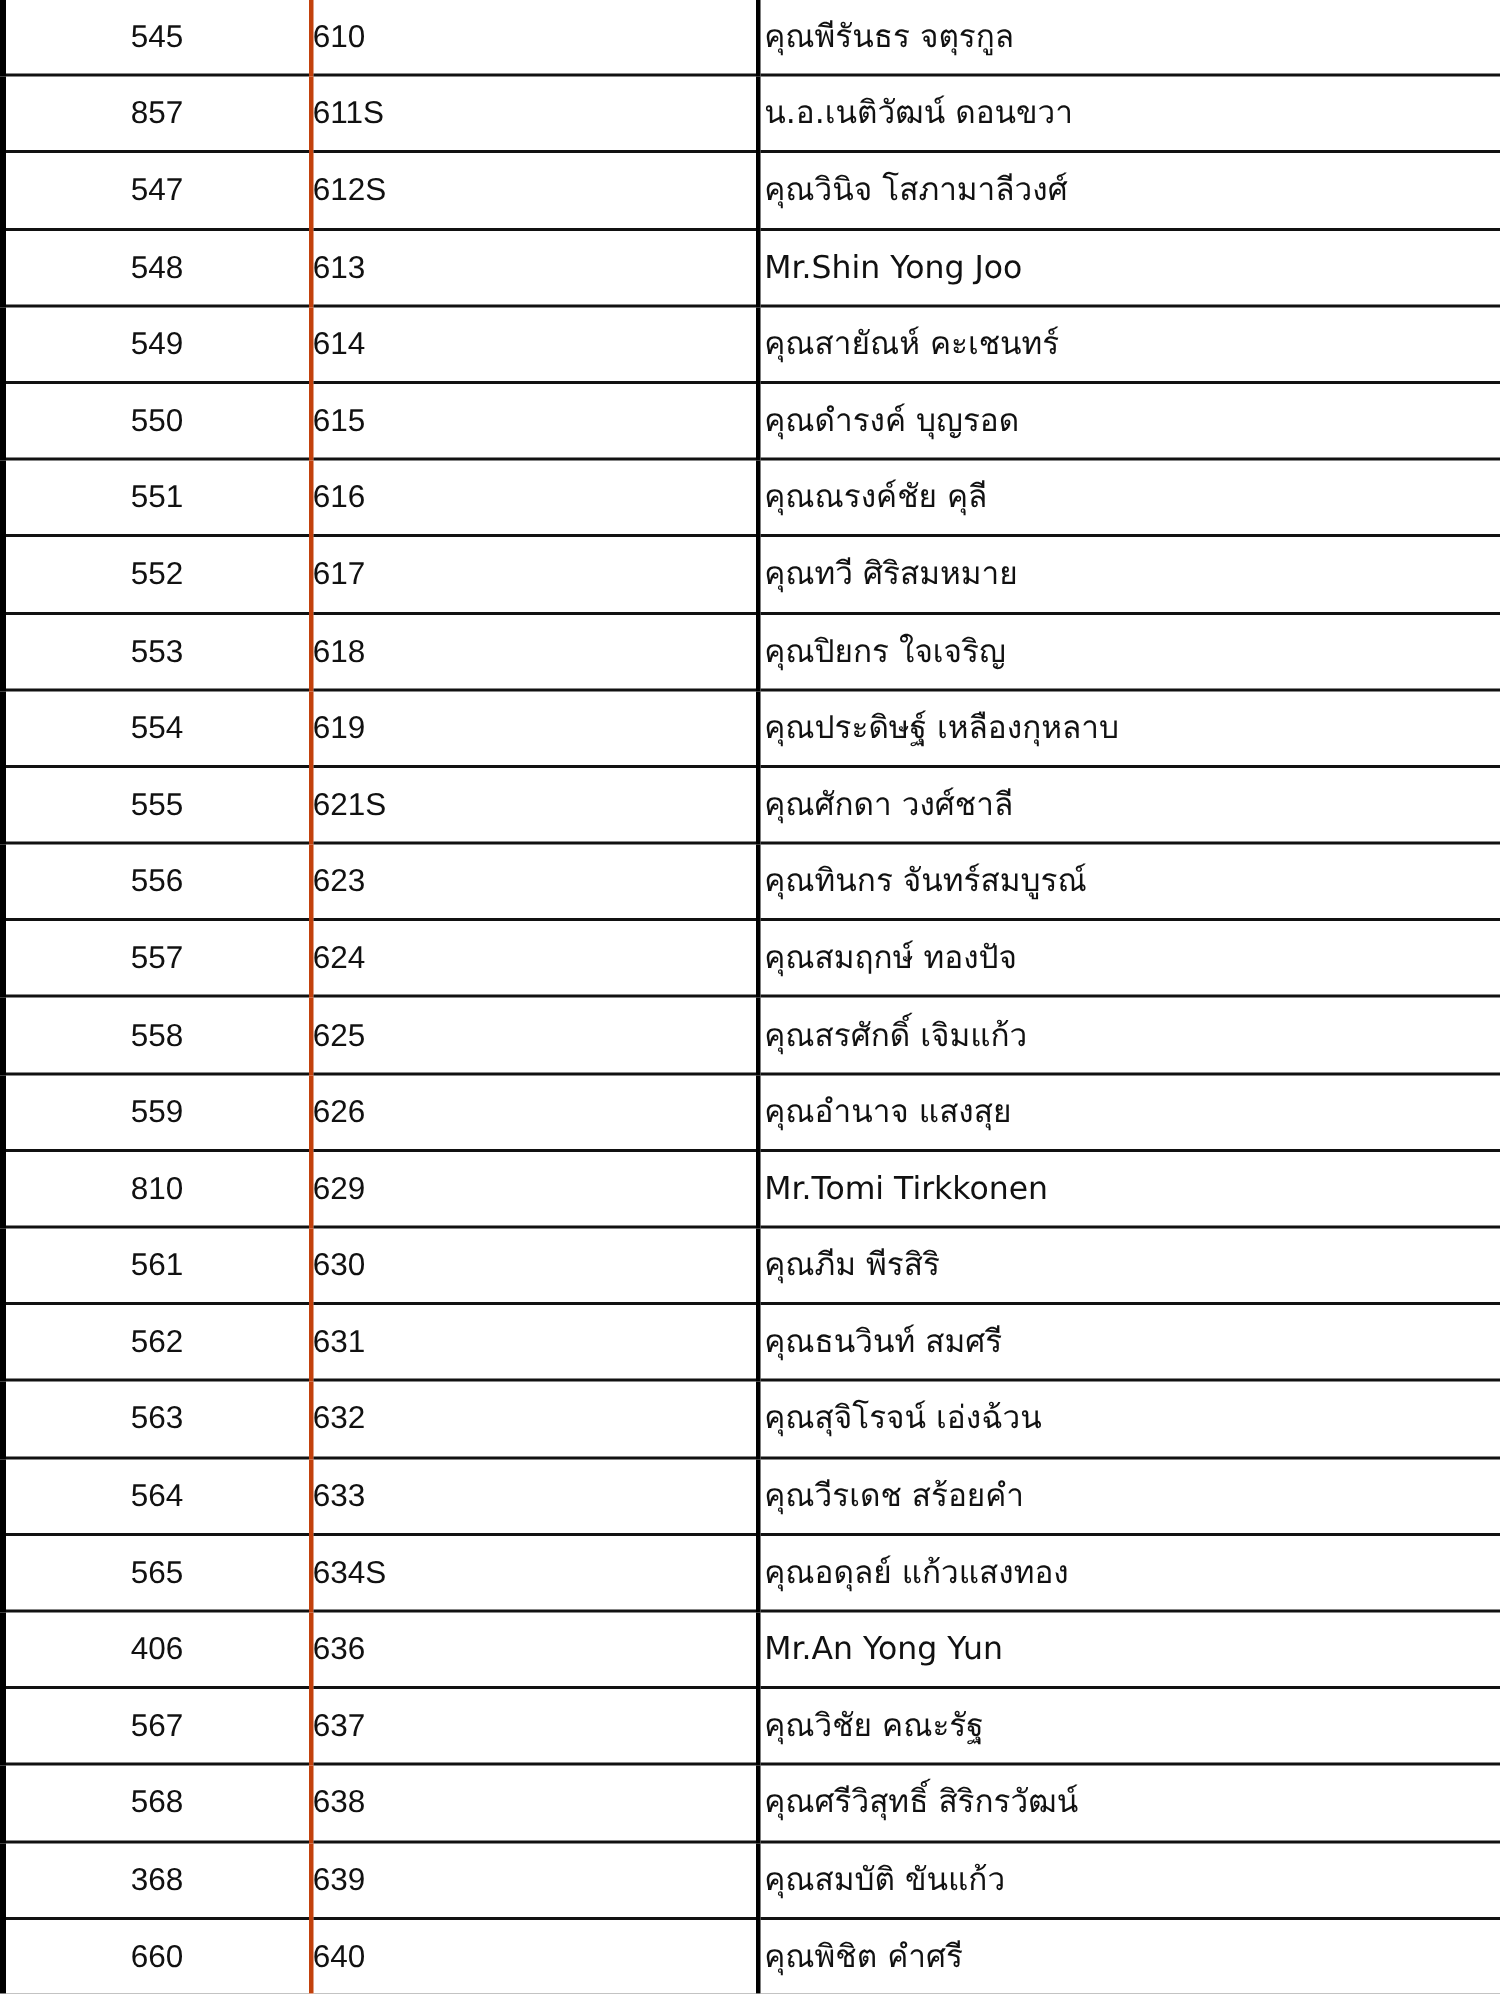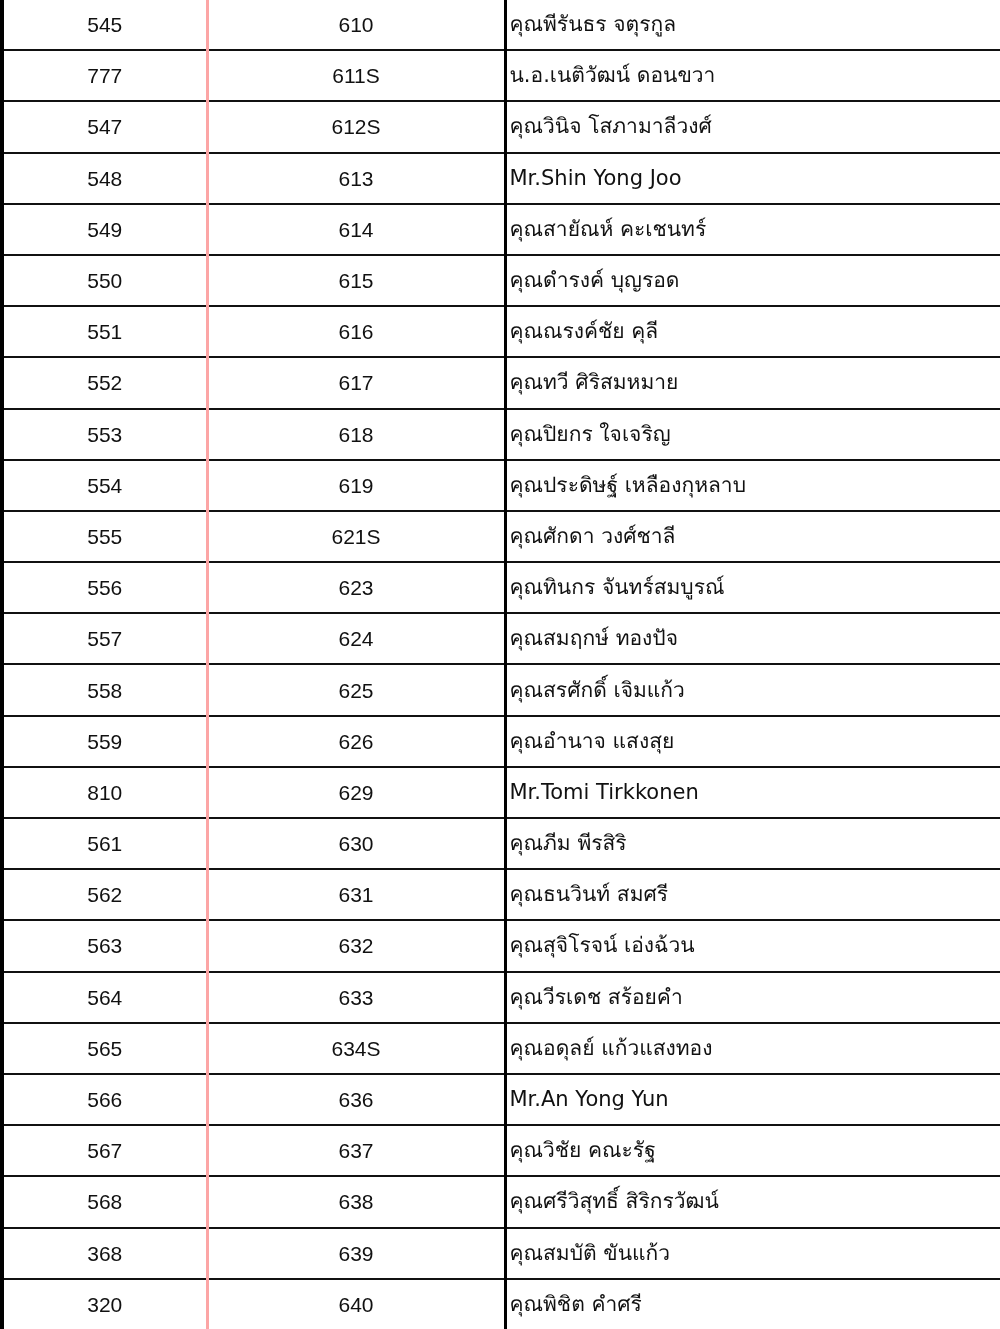--- a/index.html
+++ b/index.html
@@ -38,24 +38,24 @@
       padding: 0;
       font-size: 21px;
       line-height: 1;
       vertical-align: middle;
       white-space: nowrap;
       overflow: hidden;
     }
     table.roster td.no {
       text-align: center;
       border-left: 4px solid #000000;
-      border-right: 3px solid #fca5a5;
+      border-right: 3px solid #c2410c;
     }
     table.roster td.code {
-      text-align: center;
+      text-align: left;
       border-right: 3px solid #000000;
     }
     table.roster td.name {
       text-align: left;
       padding-left: 3px;
       border-right: 4px solid #000000;
       font-family: "DejaVu Sans", "Liberation Sans", sans-serif;
       font-size: 21px;
     }
   </style>
@@ -69,21 +69,21 @@
       <col class="c-code">
       <col class="c-name">
     </colgroup>
     <tbody id="roster-body">
       <tr>
         <td class="no">545</td>
         <td class="code">610</td>
         <td class="name">คุณพีรันธร จตุรกูล</td>
       </tr>
       <tr>
-        <td class="no">777</td>
+        <td class="no">857</td>
         <td class="code">611S</td>
         <td class="name">น.อ.เนติวัฒน์ ดอนขวา</td>
       </tr>
       <tr>
         <td class="no">547</td>
         <td class="code">612S</td>
         <td class="name">คุณวินิจ โสภามาลีวงศ์</td>
       </tr>
       <tr>
         <td class="no">548</td>
@@ -169,39 +169,39 @@
         <td class="no">564</td>
         <td class="code">633</td>
         <td class="name">คุณวีรเดช สร้อยคำ</td>
       </tr>
       <tr>
         <td class="no">565</td>
         <td class="code">634S</td>
         <td class="name">คุณอดุลย์ แก้วแสงทอง</td>
       </tr>
       <tr>
-        <td class="no">566</td>
+        <td class="no">406</td>
         <td class="code">636</td>
         <td class="name">Mr.An Yong Yun</td>
       </tr>
       <tr>
         <td class="no">567</td>
         <td class="code">637</td>
         <td class="name">คุณวิชัย คณะรัฐ</td>
       </tr>
       <tr>
         <td class="no">568</td>
         <td class="code">638</td>
         <td class="name">คุณศรีวิสุทธิ์ สิริกรวัฒน์</td>
       </tr>
       <tr>
         <td class="no">368</td>
         <td class="code">639</td>
         <td class="name">คุณสมบัติ ขันแก้ว</td>
       </tr>
       <tr>
-        <td class="no">320</td>
+        <td class="no">660</td>
         <td class="code">640</td>
         <td class="name">คุณพิชิต คำศรี</td>
       </tr>
     </tbody>
   </table>
 </div>
 
 </body></html>

